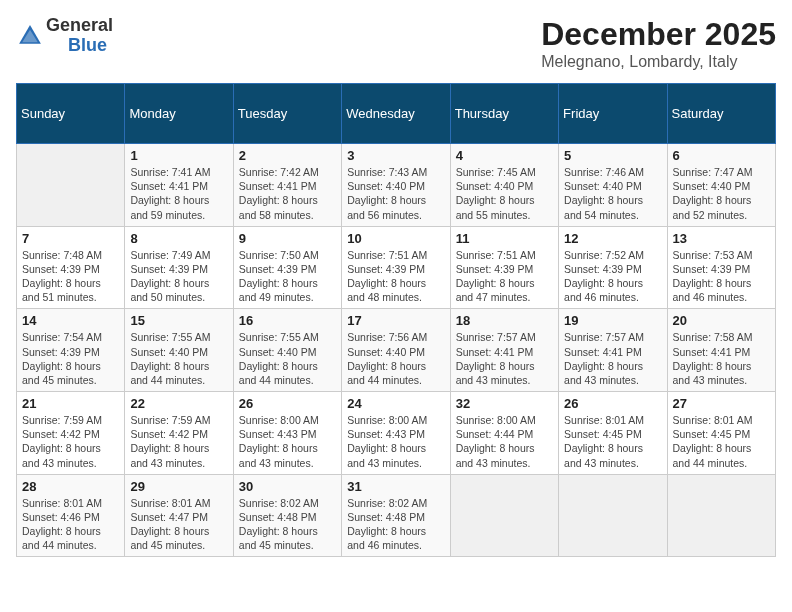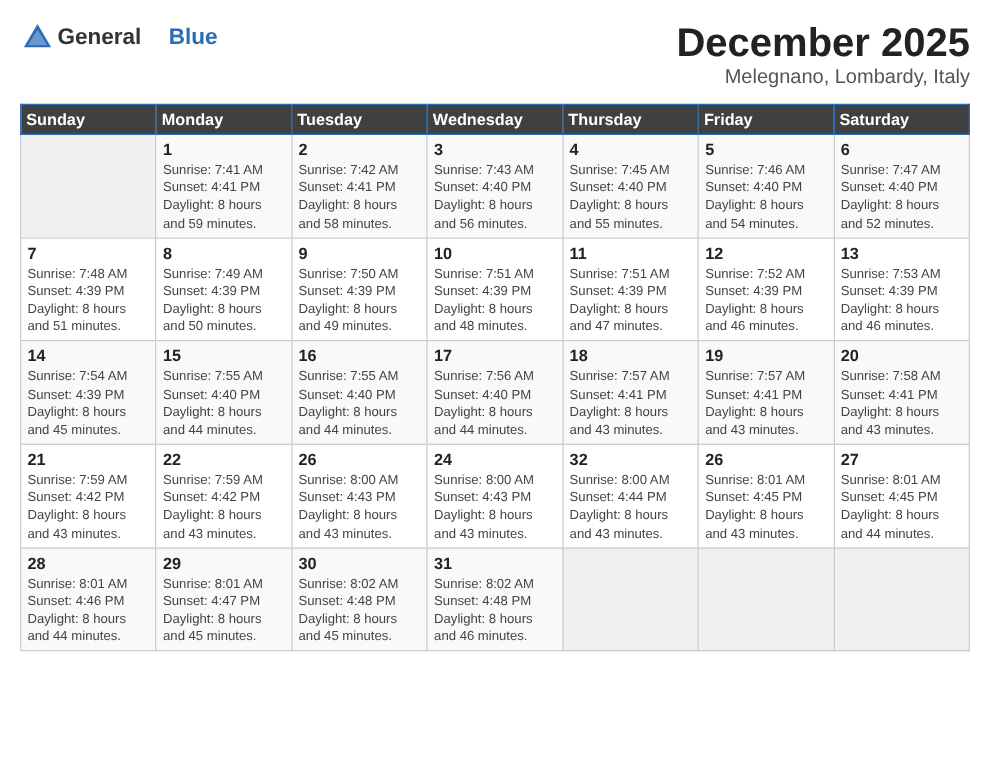--- a/index.html
+++ b/index.html
@@ -15,63 +15,63 @@
       justify-content: space-between;
       align-items: flex-start;
       margin-bottom: 12px;
     }
     .logo {
       display: flex;
       align-items: center;
     }
     .logo-text {
       display: flex;
-      flex-direction: row;
+      flex-direction: column;
       line-height: 1.1;
     }
     .logo-general {
       font-size: 18px;
       font-weight: bold;
       color: #333;
     }
     .logo-blue {
       font-size: 18px;
       font-weight: bold;
       color: #2a6db5;
       margin-left: 22px;
     }
     .logo-icon {
       width: 28px;
       height: 28px;
       margin-right: 2px;
     }
     .title-area {
-      text-align: right;
+      text-align: left;
     }
     .month-title {
       font-size: 32px;
       font-weight: bold;
       color: #222;
     }
     .location-title {
       font-size: 16px;
       color: #555;
     }
     .calendar {
       width: 100%;
       border-collapse: collapse;
       font-size: 11px;
     }
     .calendar thead tr th {
-      background: #404040;
+      background: #0c4a6e;
       color: #fff;
-      padding: 4px 4px;
+      padding: 22px 4px;
       text-align: left;
       font-size: 13px;
-      font-weight: bold;
+      font-weight: normal;
       border: 1px solid #2a6db5;
     }
     .calendar tbody tr td {
       border: 1px solid #ccc;
       vertical-align: top;
       padding: 4px 5px;
       width: 108px;
       min-height: 80px;
       background: #fff;
     }

